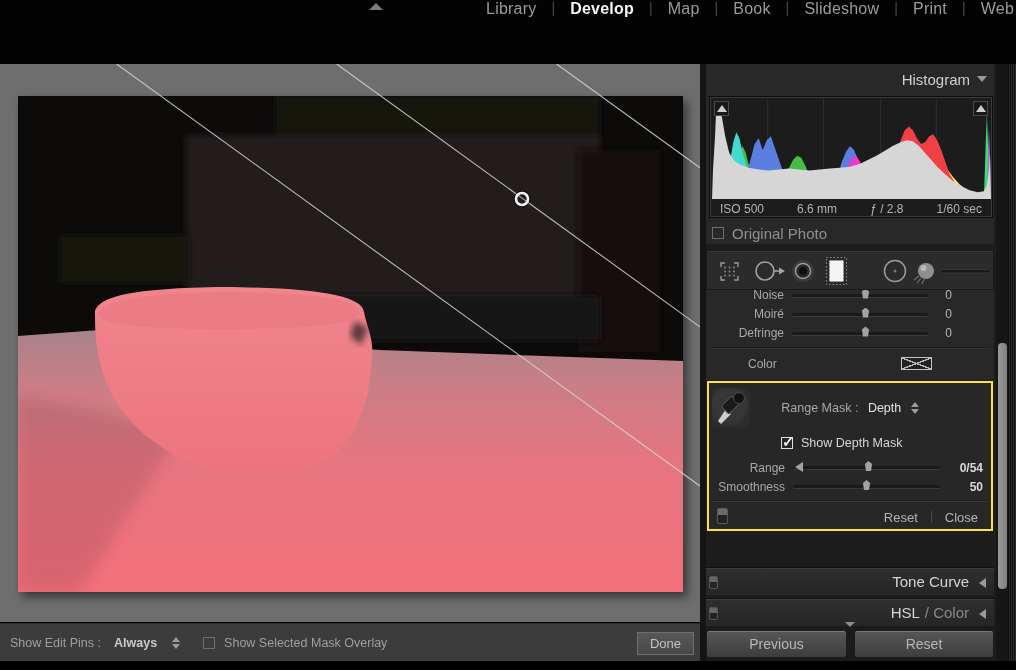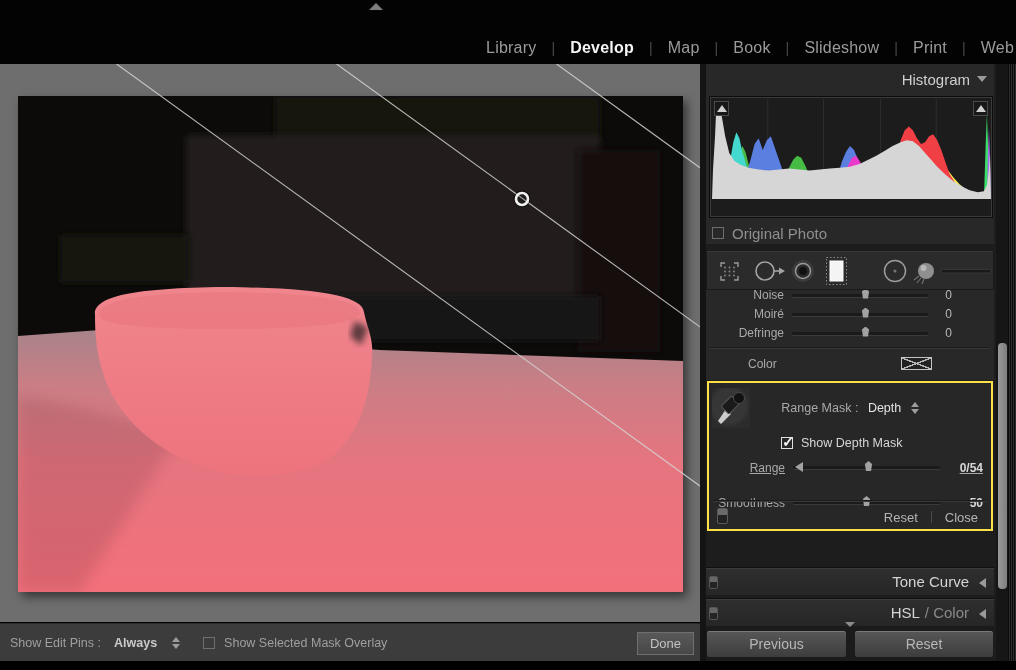--- a/index.html
+++ b/index.html
@@ -11,21 +11,21 @@
   }
   
   #topbar { position:absolute; left:0; top:0; width:1016px; height:64px; background:#030303; }
   #topbar .collapse-tri {
     position:absolute; left:369px; top:3px; width:0; height:0;
     border-left:7px solid transparent; border-right:7px solid transparent;
     border-bottom:7px solid #7d7d7d;
   }
   #module-nav {
     position:absolute; right:2px; top:0; height:68px;
-    display:flex; align-items:flex-end; padding-bottom:11px; gap:15px;
+    display:flex; padding-bottom:11px; gap:15px;
     font-size:16px; color:#9b9b9b; letter-spacing:.2px;
   }
   #module-nav .nav-item { cursor:default; }
   #module-nav .nav-item.active { color:#f4f4f4; font-weight:bold; }
   #module-nav .nav-div { color:#4a4a4a; font-size:14px; padding-bottom:1px; }
   
   #main-area { position:absolute; left:0; top:64px; width:700px; height:558px; background:#6e6e6e; }
   #photo { position:absolute; left:18px; top:32px; width:665px; height:496px;
            box-shadow:4px 5px 9px rgba(0,0,0,.5); }
   #overlay { position:absolute; left:0; top:0; width:700px; height:558px; pointer-events:none; }
@@ -233,20 +233,26 @@
           <path d="M268,102 L270,40 271,15 272,45 273,102 Z" fill="#3BE06B"></path>
           <path d="M271,102 L272,55 273,30 274,60 275,102 Z" fill="#A66BE8"></path>
           <path d="M0,102 L1,72 3,38 4,14 6,5 8,9 10,20 13,38 17,55 22,63 28,67 36,70 46,72 56,73 66,72 76,71 86,72 96,73 106,72 116,71 126,70 136,69 146,66 154,62 162,58 170,53 178,48 186,44 192,42 198,43 204,48 210,55 216,62 222,69 230,77 238,84 246,89 254,93 262,95 268,94 271,88 273,72 274,55 275,102 Z" fill="#D6D6D6"></path>
         </svg>
         <div class="clip-btn" id="clip-left">
             <span class="tri-up"></span>
           </div>
         <div class="clip-btn" id="clip-right">
             <span class="tri-up"></span>
           </div>
+        <div id="exif-row">
+          <span>ISO 500</span>
+          <span>6.6 mm</span>
+          <span>ƒ / 2.8</span>
+          <span>1/60 sec</span>
+        </div>
       </div>
       <div id="orig-row">
         <span class="cbx"></span>
         <span>Original Photo</span>
       </div>
     </div>
 
     <div class="sect" id="toolstrip">
       <svg width="286" height="38" viewBox="0 0 286 38">
         <g stroke="#9a9a9a" fill="none" stroke-width="1.4">
@@ -329,29 +335,29 @@
       </div>
       <div id="rm-title">
         <span>Range Mask :</span>
         <span class="rm-type" style="margin-left:6px;">Depth</span>
         <span class="spinner"></span>
       </div>
       <div id="rm-check-row">
         <span class="cbx checked"></span>
         <span>Show Depth Mask</span>
       </div>
-      <div class="rm-row" style="top:77px;text-decoration:underline;">
+      <div class="rm-row" style="top:77px;">
         <span class="rm-label">Range</span>
         <span class="rm-track">
           <span class="knob-tri-left" style="left:2px;"></span>
           <span class="knob" style="left:71px;"></span>
         </span>
         <span class="rm-value">0/54</span>
       </div>
-      <div class="rm-row" style="top:112px;">
+      <div class="rm-row" style="top:96px;">
         <span class="rm-label">Smoothness</span>
         <span class="rm-track">
           <span class="knob" style="left:69px;"></span>
         </span>
         <span class="rm-value">50</span>
       </div>
       <div id="rm-divider"></div>
       <div id="rm-footer">
         <span id="rm-switch"></span>
         <span class="spacer"></span>

